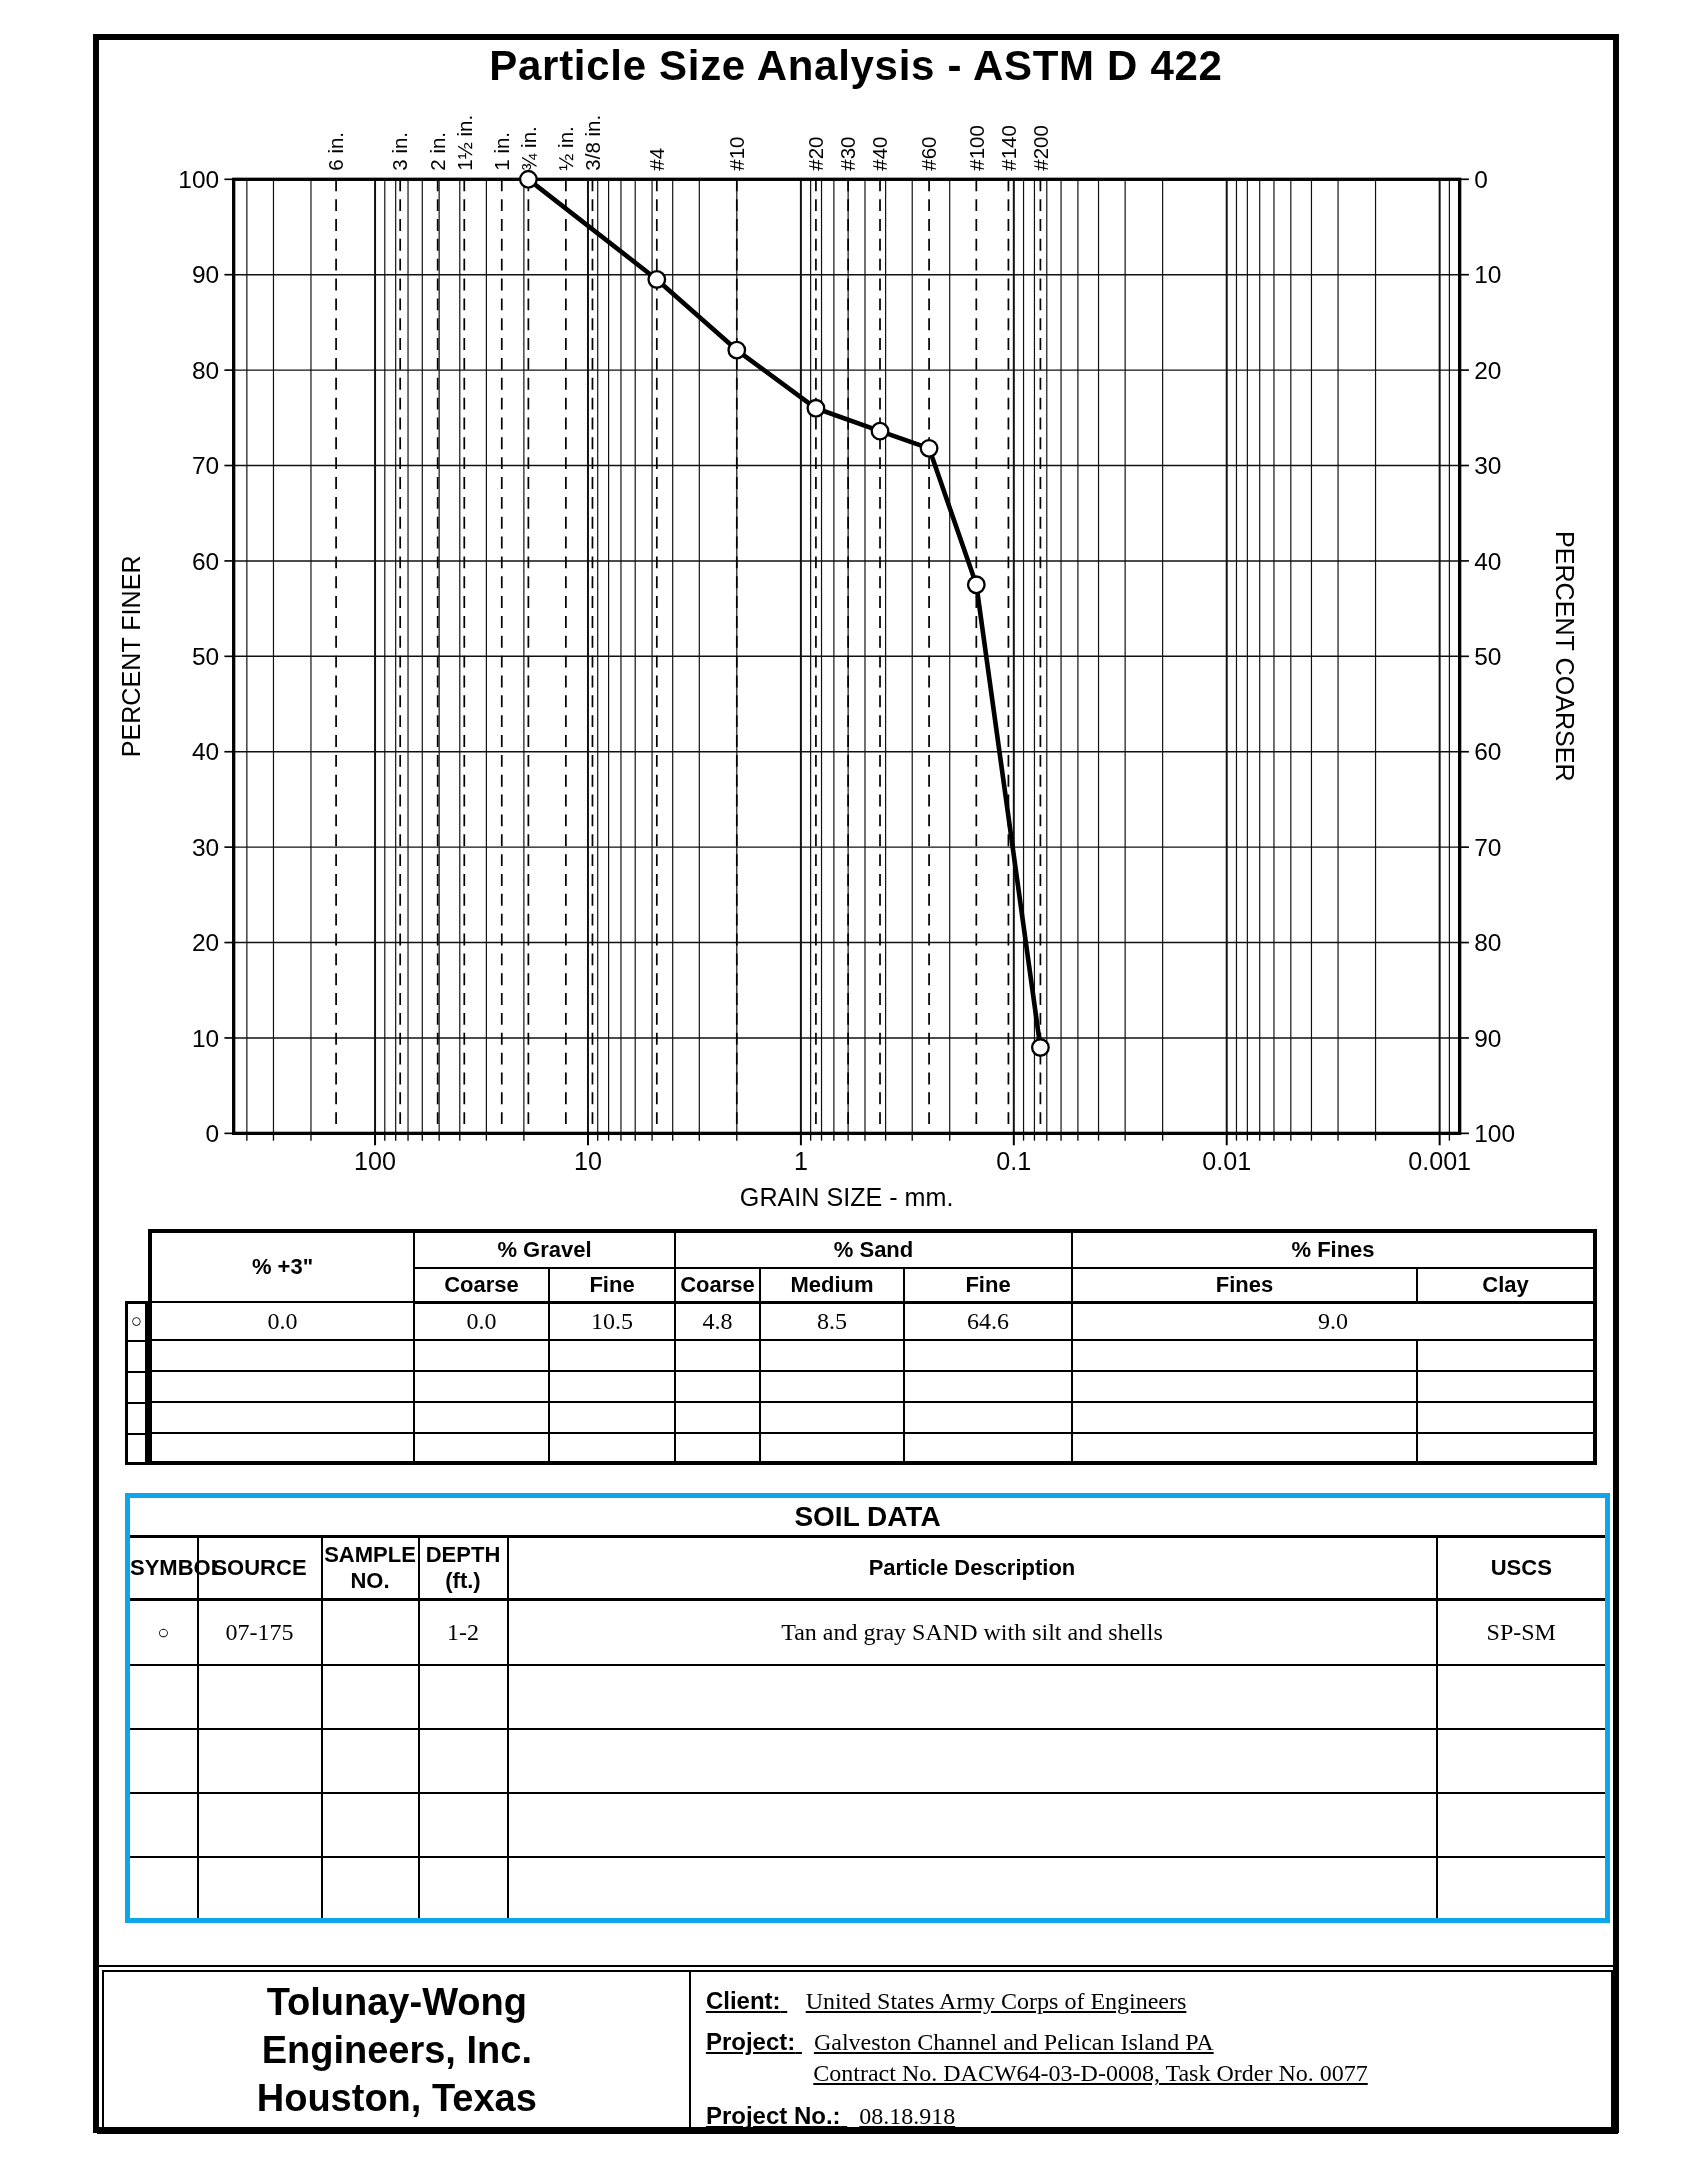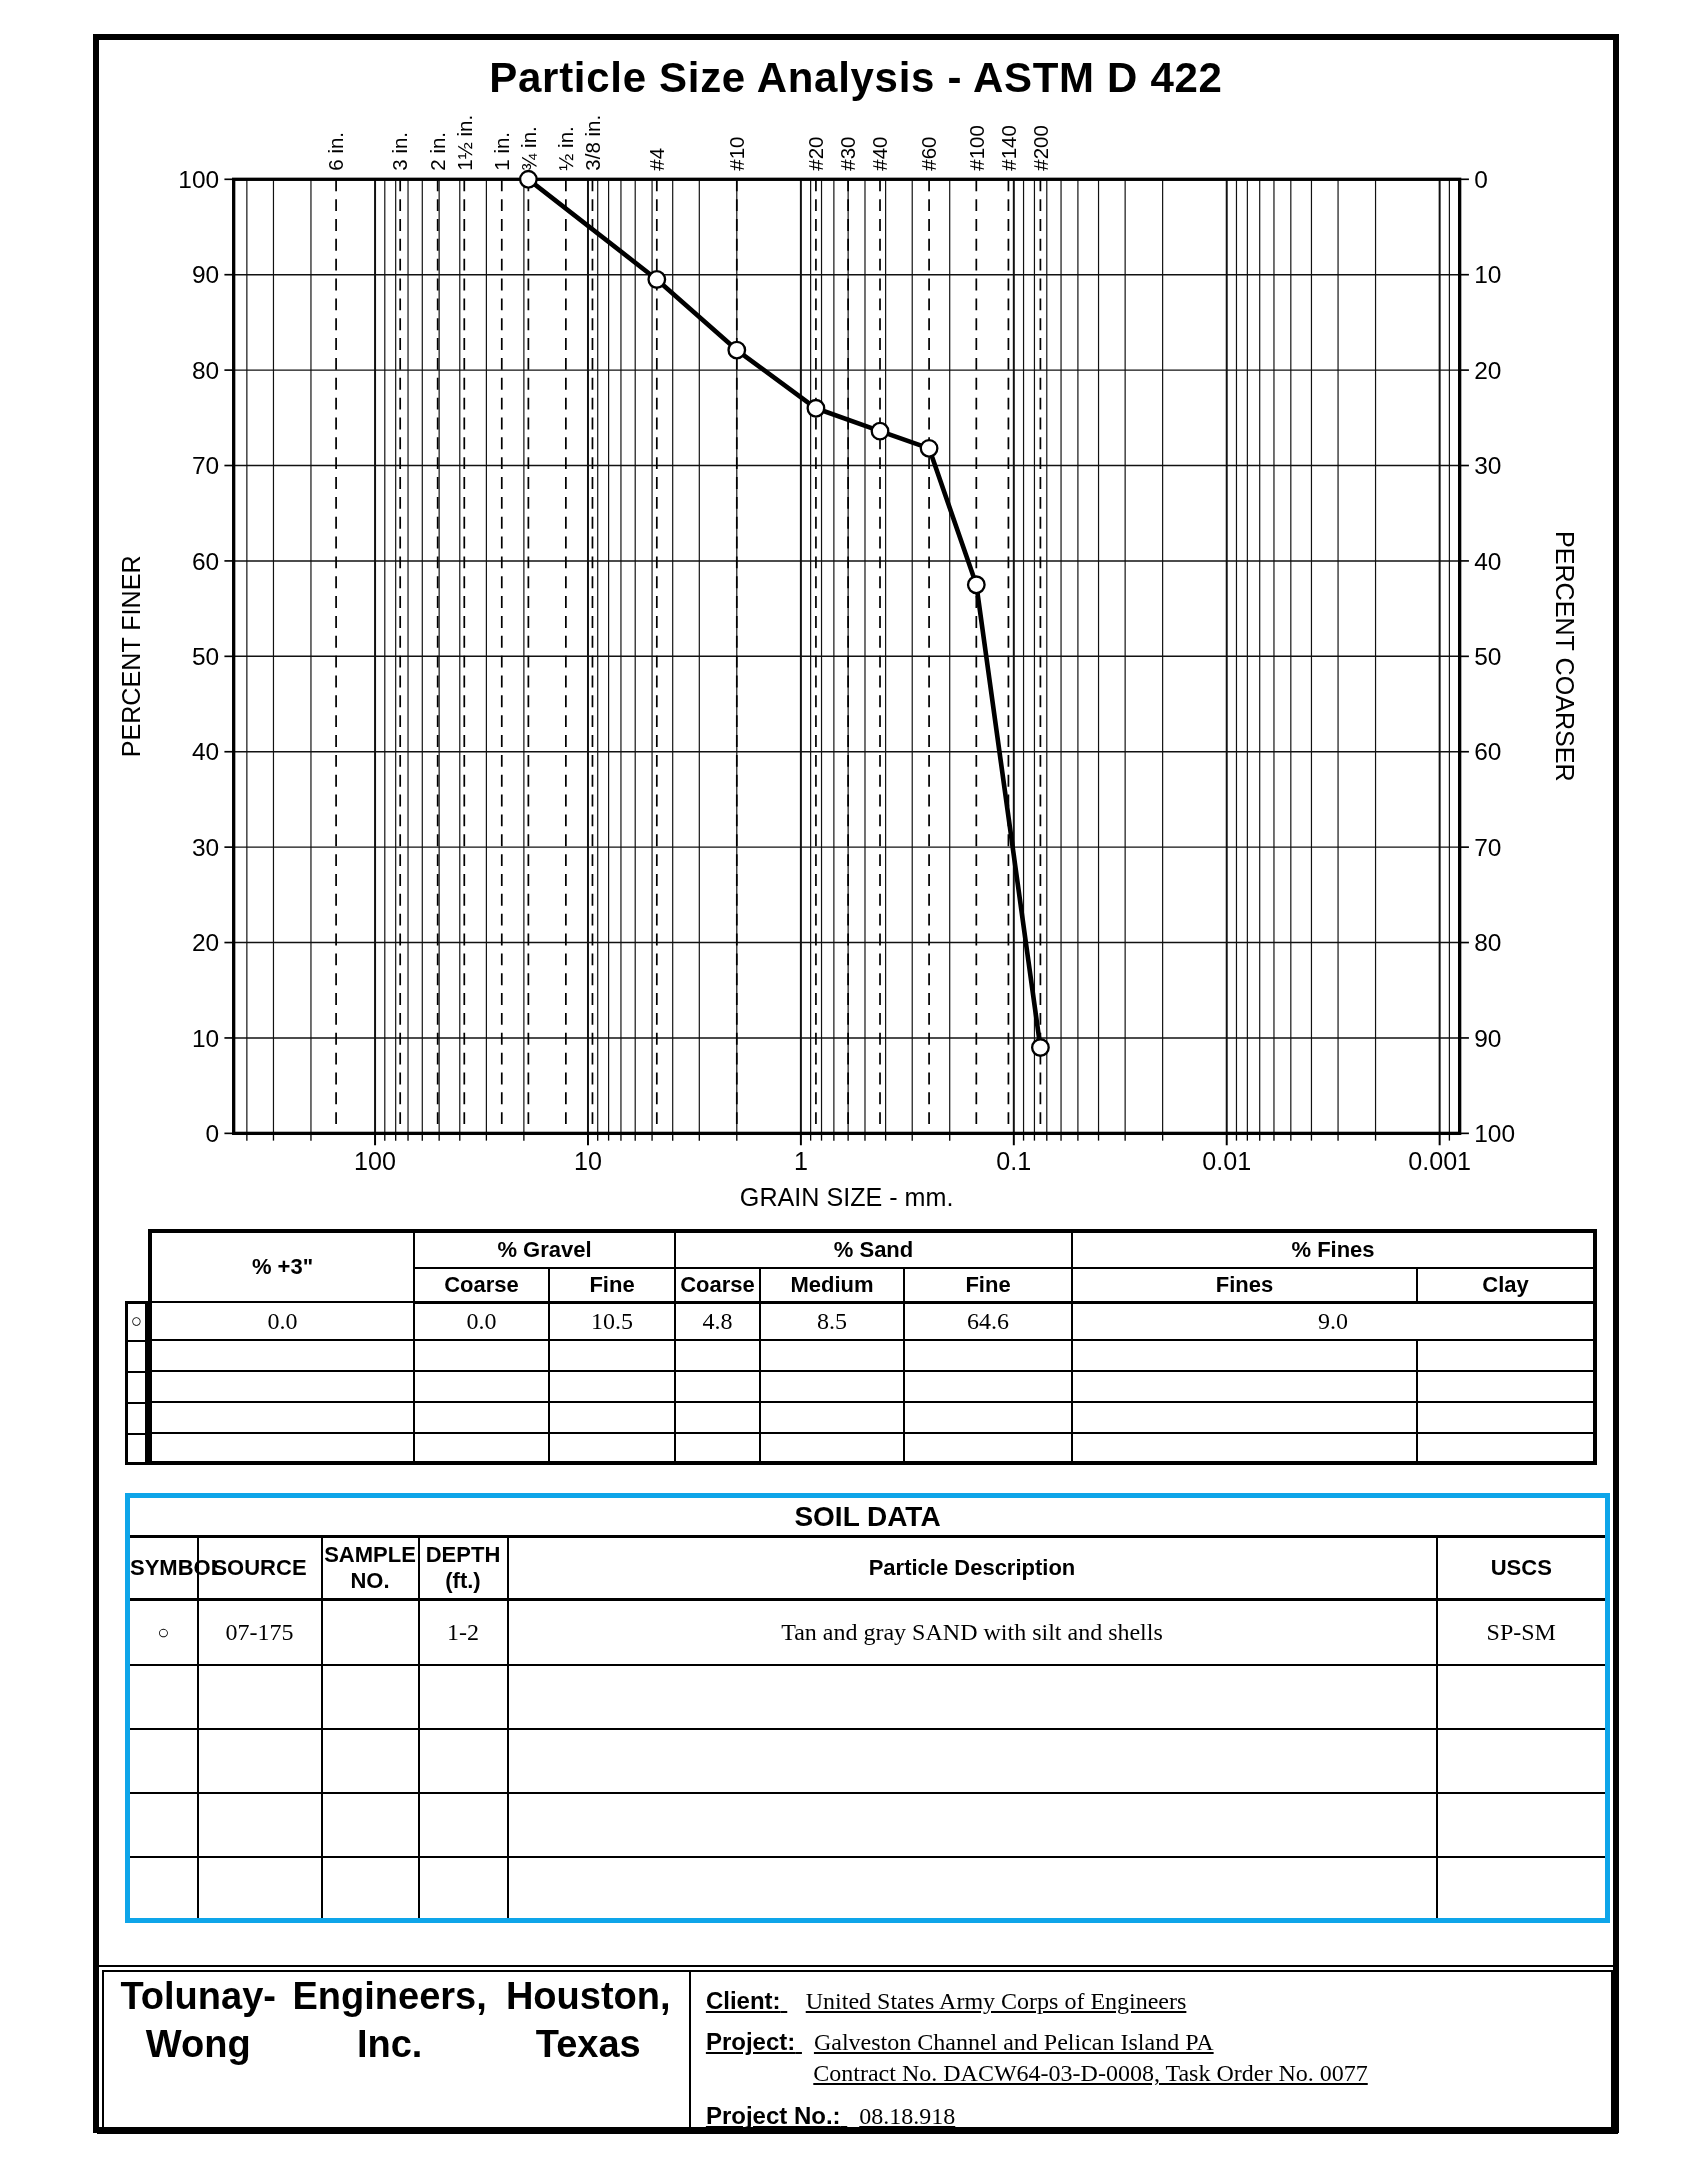--- a/index.html
+++ b/index.html
@@ -1,18 +1,18 @@
 <!DOCTYPE html>
 <html style="font-size:10.6px"><head>
 <meta charset="utf-8">
 <style>
   html,body{margin:0;padding:0;background:#ffffff;}
   body{width:1694px;height:2183px;position:relative;font-family:"Liberation Sans",sans-serif;color:#000;}
   .page-border{position:absolute;left:93px;top:34px;width:1526px;height:2099px;border:6px solid #000;box-sizing:border-box;}
-  .doc-title{position:absolute;left:93px;top:54px;width:1526px;text-align:center;font-size:42px;font-weight:bold;letter-spacing:0.7px;}
+  .doc-title{position:absolute;left:93px;top:42px;width:1526px;text-align:center;font-size:42px;font-weight:bold;letter-spacing:0.7px;}
   #chart-svg{position:absolute;left:0;top:0;}
   
   table{border-collapse:collapse;table-layout:fixed;}
   .ft{position:absolute;left:148px;top:1229px;width:1446px;border:4px solid #000;}
   .ft th,.ft td{border:2px solid #000;padding:0;text-align:center;vertical-align:middle;overflow:hidden;}
   .ft th{font-size:22px;font-weight:bold;font-family:"Liberation Sans",sans-serif;}
   .ft td{font-size:24px;font-family:"Liberation Serif",serif;}
   .ft .hdr2 th{border-bottom:3.3px solid #000;}
   .dashL{border-left:2px dashed #000 !important;}
   .thinL{border-left:1.3px solid #000 !important;}
@@ -21,21 +21,21 @@
   
   .st{position:absolute;left:125px;top:1493px;width:1479px;border:5px solid #0ea5e9;}
   .st th,.st td{border:2px solid #000;padding:0;text-align:center;vertical-align:middle;}
   .st .title-row th{font-size:28px;font-weight:bold;border-bottom:3.3px solid #000;}
   .st .hdr th{font-size:22px;font-weight:bold;line-height:26.5px;border-bottom:3.3px solid #000;}
   .st td{font-size:24px;font-family:"Liberation Serif",serif;}
   .st td.symcell{font-size:20px;}
   
   .footer-outer{position:absolute;left:97px;top:1965px;width:1521px;height:169px;border:2.6px solid #000;box-sizing:border-box;}
   .footer-inner{position:absolute;left:3.3px;top:3.3px;right:3.3px;bottom:3.3px;border:2px solid #000;display:flex;}
-  .f-left{width:585px;border-right:2.6px solid #000;display:flex;flex-direction:row;justify-content:center;text-align:center;}
+  .f-left{width:585px;border-right:2.6px solid #000;display:flex;flex-direction:column;justify-content:center;text-align:center;}
   .f-left div{font-size:38px;font-weight:bold;line-height:48px;}
   .f-right{flex:1;position:relative;font-size:24px;}
   .f-row{position:absolute;left:14.6px;white-space:nowrap;text-decoration:underline;}
   .f-label{font-weight:bold;font-family:"Liberation Sans",sans-serif;}
   .f-val{font-family:"Liberation Serif",serif;}
 </style>
 </head>
 <body>
 
 <div class="page-border"></div>

